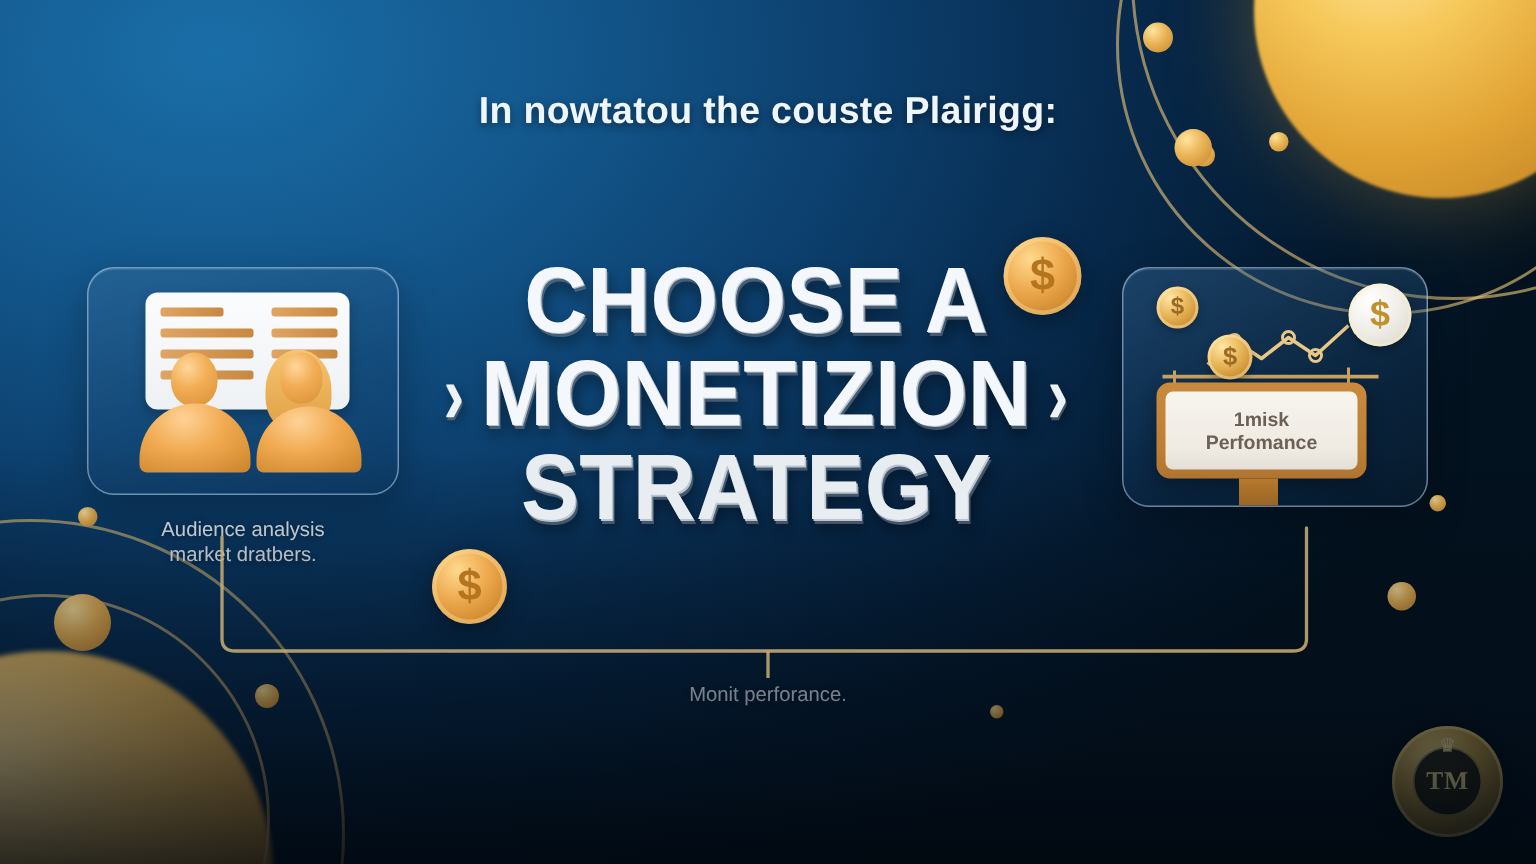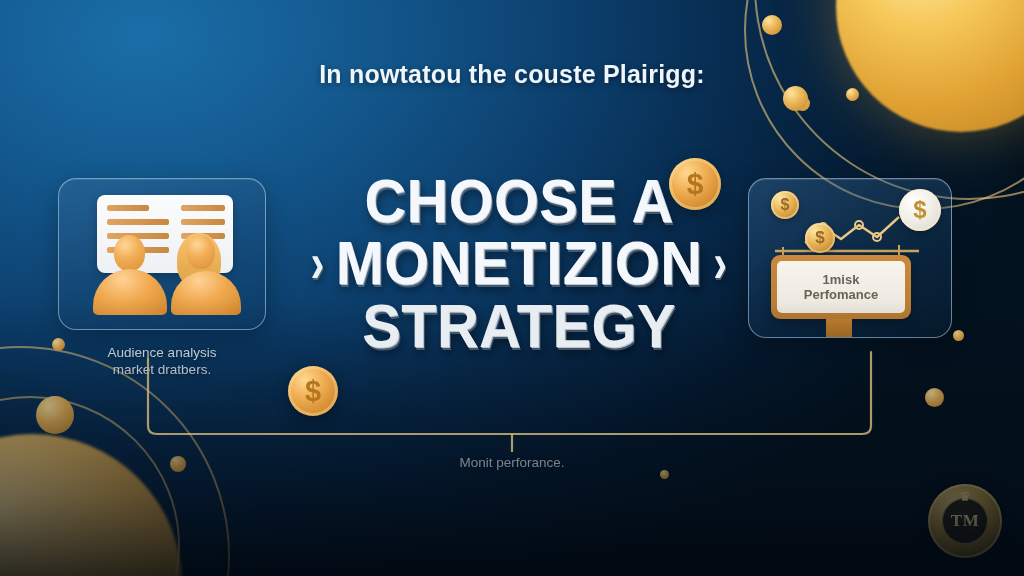--- a/index.html
+++ b/index.html
@@ -64,21 +64,21 @@
   .kicker {
     position:absolute; top:60px; left:0; width:1024px;
     text-align:center;
     color:#eef5fb;
     font-size:25px; font-weight:600; letter-spacing:.2px;
     text-shadow:0 2px 6px rgba(0,0,0,.45);
   }
 
   
   .headline {
-    position:absolute; top:172px; left:263px; width:512px;
+    position:absolute; top:172px; left:248px; width:512px;
     text-align:center;
     z-index:6;
   }
   .hl-line {
     font-family:"Liberation Sans", sans-serif;
     font-weight:700;
     color:#f4f7fb;
     letter-spacing:.5px;
     line-height:.94;
     transform:scaleX(.93);

